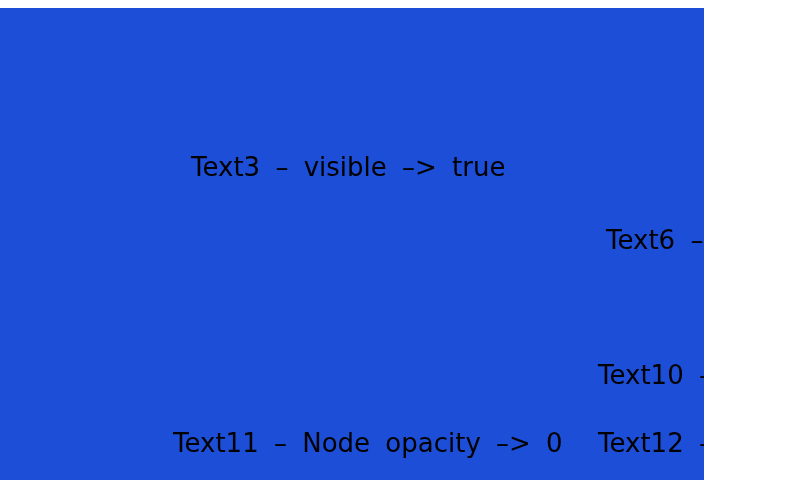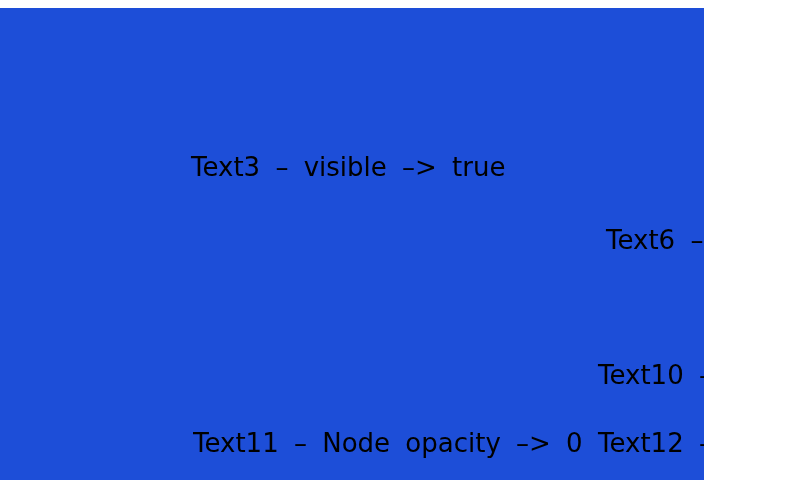--- a/index.html
+++ b/index.html
@@ -57,21 +57,21 @@
     max-width: 407px;
     overflow: hidden;
   }
   #line-3b {
     left: 598px;
     top: 352px;
   }
 
   
   #line-4a {
-    left: 193px;
+    left: 173px;
     top: 420px;
     max-width: 407px;
     overflow: hidden;
   }
   #line-4b {
     left: 598px;
     top: 420px;
   }
 </style>
 </head>

